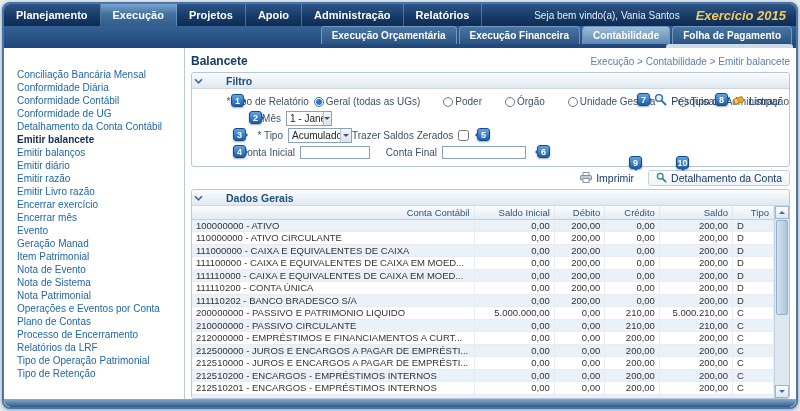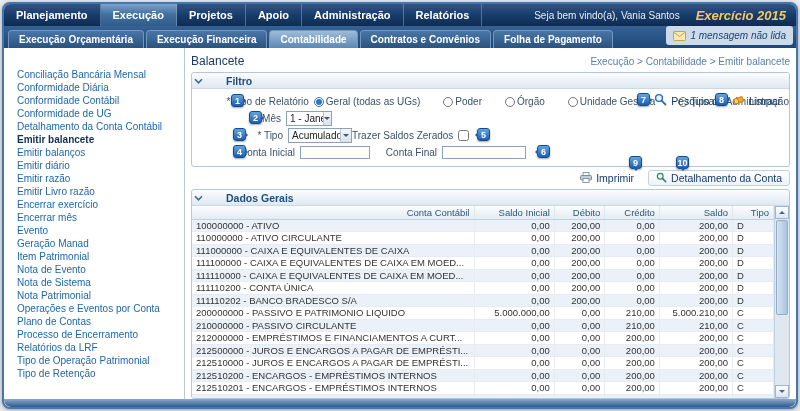--- a/index.html
+++ b/index.html
@@ -25,20 +25,21 @@
     font-size:11px; font-weight:bold; color:#fff; white-space:nowrap;
     border-right:1px solid rgba(150,180,215,.45); cursor:pointer;
   }
   .menu-item.active { background:linear-gradient(#7aa5d2,#44719f 45%,#2f5c8c); }
   .welcome { margin-left:auto; font-size:10px; color:#e8eef5; white-space:nowrap; }
   .exercise { font-size:13px; font-weight:bold; font-style:italic; color:#f4c95d; padding:0 10px 0 16px; white-space:nowrap; }
   
   .tab-bar {
     display:flex; align-items:flex-end; height:22px; padding:0 3px;
     background:linear-gradient(#356195,#1d4779);
+    flex-direction:column;
   }
   .tab-items { display:flex; align-items:flex-end; }
   .tab {
     height:18px; line-height:17px; padding:0 10px; margin:0 1px;
     font-size:10px; font-weight:bold; color:#fff; white-space:nowrap;
     background:linear-gradient(#4976a8,#2a537f);
     border:1px solid #7697bd; border-bottom:none; border-radius:4px 4px 0 0; cursor:pointer;
   }
   .tab.active { background:linear-gradient(#9dbcd9,#5c88b4); }
   .msg-pill {
@@ -49,21 +50,21 @@
   
   .content { position:absolute; top:44px; left:0; right:0; bottom:8px; display:flex; background:#fff; }
   .sidebar { width:181px; border-right:1px solid #b9c9da; padding-top:20px; overflow:hidden; flex:0 0 auto; }
   .side-item {
     font-size:10px; line-height:11px; padding:1px 6px 1px 13px;
     color:#1f66a8; cursor:pointer; white-space:nowrap;
   }
   .side-item.active { color:#122f52; font-weight:bold; }
   .main { flex:1; position:relative; padding:4px 6px 0; display:flex; flex-direction:column; overflow:hidden; }
   .header-row { display:flex; align-items:center; height:18px; flex:0 0 auto; }
-  .page-title { font-size:12px; font-weight:normal; color:#173b68; }
+  .page-title { font-size:12px; font-weight:bold; color:#173b68; }
   .breadcrumb { margin-left:auto; font-size:10px; color:#5b7fa6; cursor:pointer; }
   
   .panel { border:1px solid #b5c7da; border-radius:3px; background:#fff; }
   .panel-header {
     height:16px; display:flex; align-items:center; gap:23px; padding:0 2px;
     background:linear-gradient(#fbfcfe,#dfe8f1); border-bottom:1px solid #ccd8e5;
     border-radius:3px 3px 0 0;
   }
   .chev { display:flex; align-items:center; cursor:pointer; }
   .panel-title { font-size:10.5px; font-weight:bold; color:#1f4e79; }
@@ -177,21 +178,20 @@
       </div>
     <span class="welcome">Seja bem vindo(a), Vania Santos</span>
     <span class="exercise">Exercício 2015</span>
   </div>
 
   <div class="tab-bar">
     <div class="tab-items" id="tab-items">
         <div class="tab"><span>Execução Orçamentária</span></div>
         <div class="tab"><span>Execução Financeira</span></div>
         <div class="tab active"><span>Contabilidade</span></div>
-        <div class="tab"><span>Contratos e Convênios</span></div>
         <div class="tab"><span>Folha de Pagamento</span></div>
       </div>
     <div class="msg-pill">
       <span>
         <svg width="13" height="10" viewBox="0 0 13 10">
             <rect x="0.5" y="0.5" width="12" height="9" rx="1" fill="#f7e9b6" stroke="#caa53d"></rect>
             <path d="M0.5 1 L6.5 5.5 L12.5 1" fill="none" stroke="#caa53d"></path>
           </svg>
       </span>
       <span class="msg-text">1 mensagem não lida</span>

